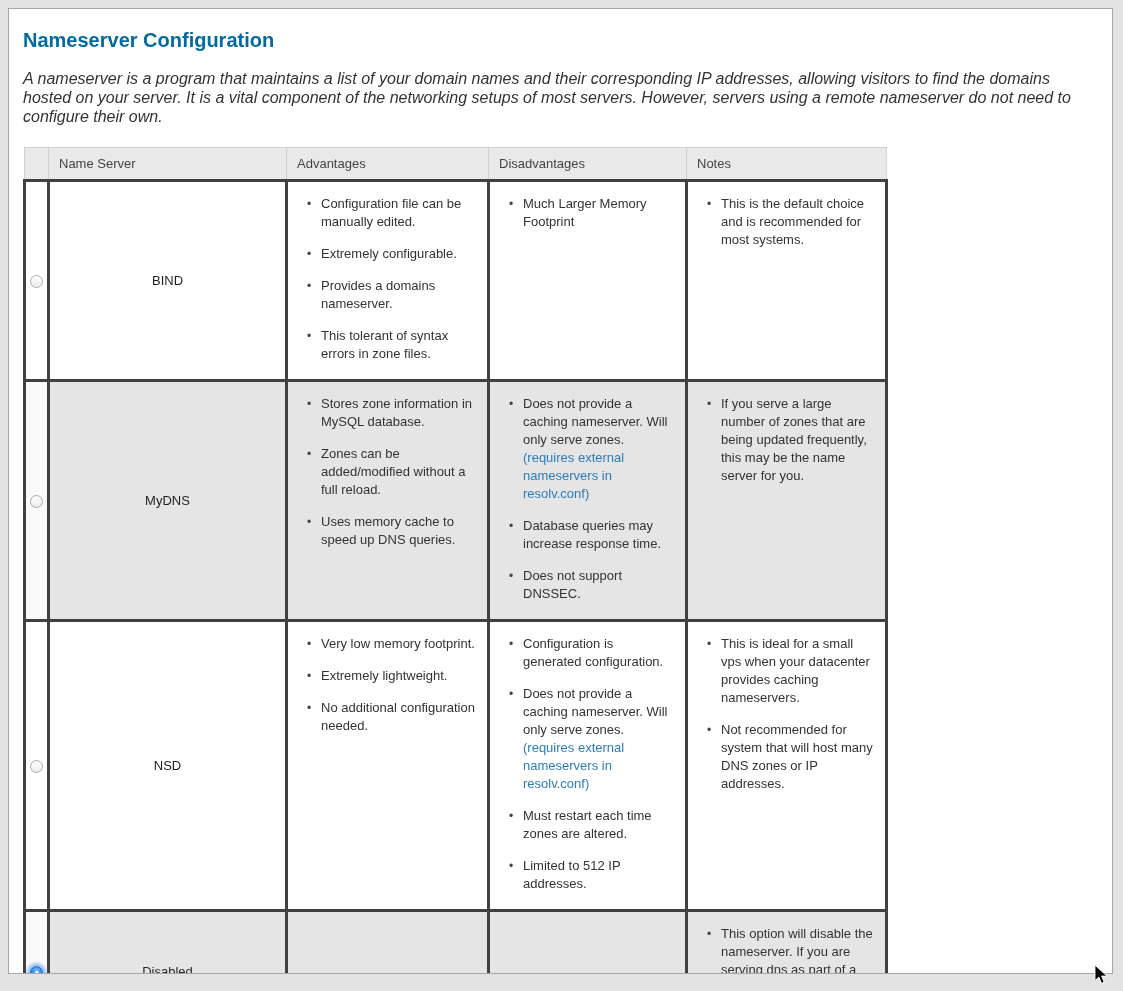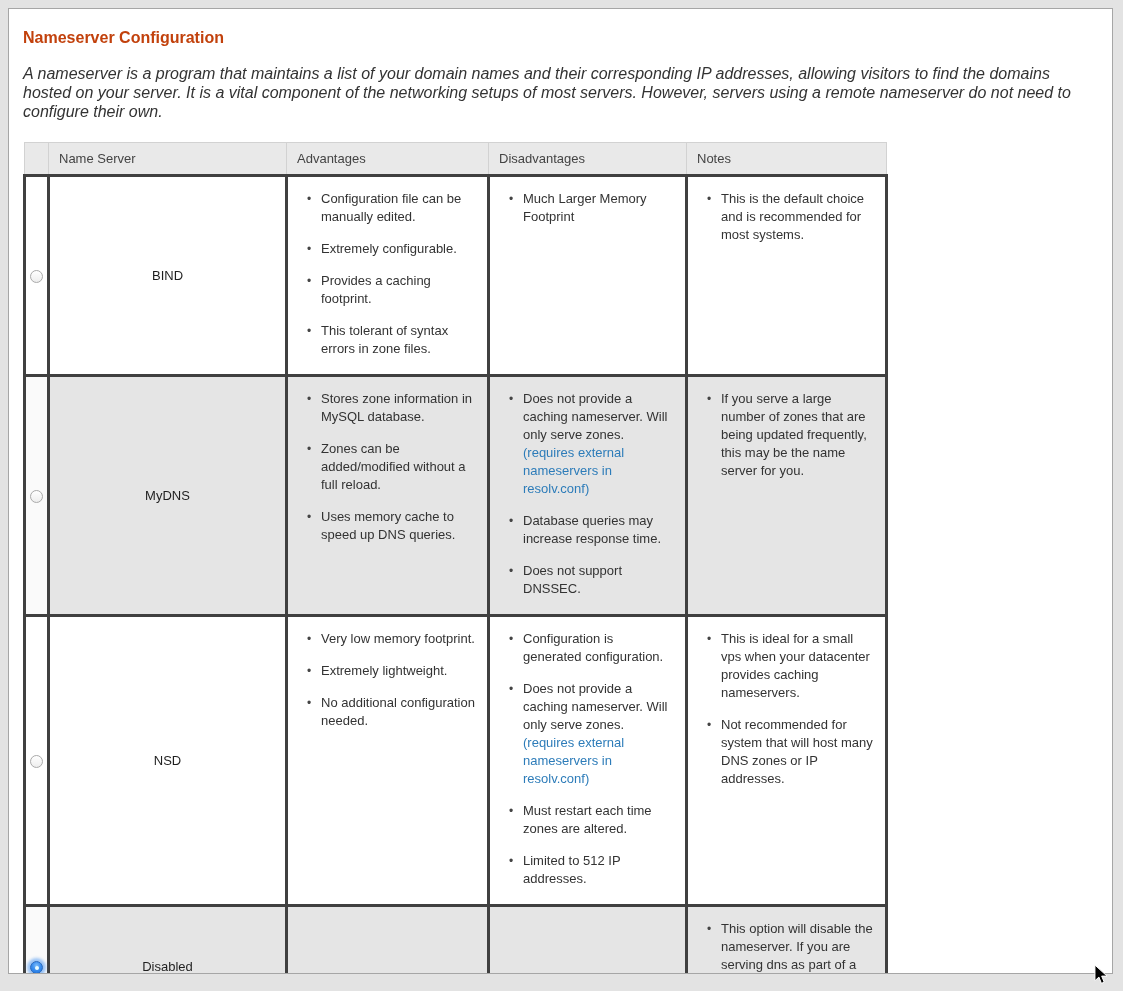--- a/index.html
+++ b/index.html
@@ -15,23 +15,23 @@
   .panel {
     position: absolute;
     left: 8px; top: 8px;
     width: 1105px; height: 966px;
     background: #ffffff;
     border: 1px solid #a6a6a6;
     padding: 12px 14px;
     overflow: hidden;
   }
   h1.page-title {
-    font-size: 16px;
+    font-size: 20px;
     font-weight: bold;
-    color: #c2410c;
+    color: #0369a1;
     margin: 8px 0 17px 0;
   }
   p.intro {
     font-style: italic;
     font-size: 16px;
     line-height: 19px;
     color: #333;
     margin: 0 0 21px 0;
     max-width: 1076px;
   }
@@ -166,21 +166,21 @@
       </tr>
     </thead>
     <tbody>
         <tr>
           <td class="radio-cell"><input type="radio" name="nameserver" class="ns-radio" style=""></td>
           <td class="name-cell">BIND</td>
           <td class="list-cell">
             <ul>
               <li><span>Configuration file can be manually edited.</span></li>
               <li><span>Extremely configurable.</span></li>
-              <li><span>Provides a caching footprint.</span></li>
+              <li><span>Provides a domains nameserver.</span></li>
               <li><span>This tolerant of syntax errors in zone files.</span></li>
             </ul>
           </td>
           <td class="list-cell">
             <ul>
               <li><span>Much Larger Memory Footprint</span></li>
             </ul>
           </td>
           <td class="list-cell">
             <ul>

